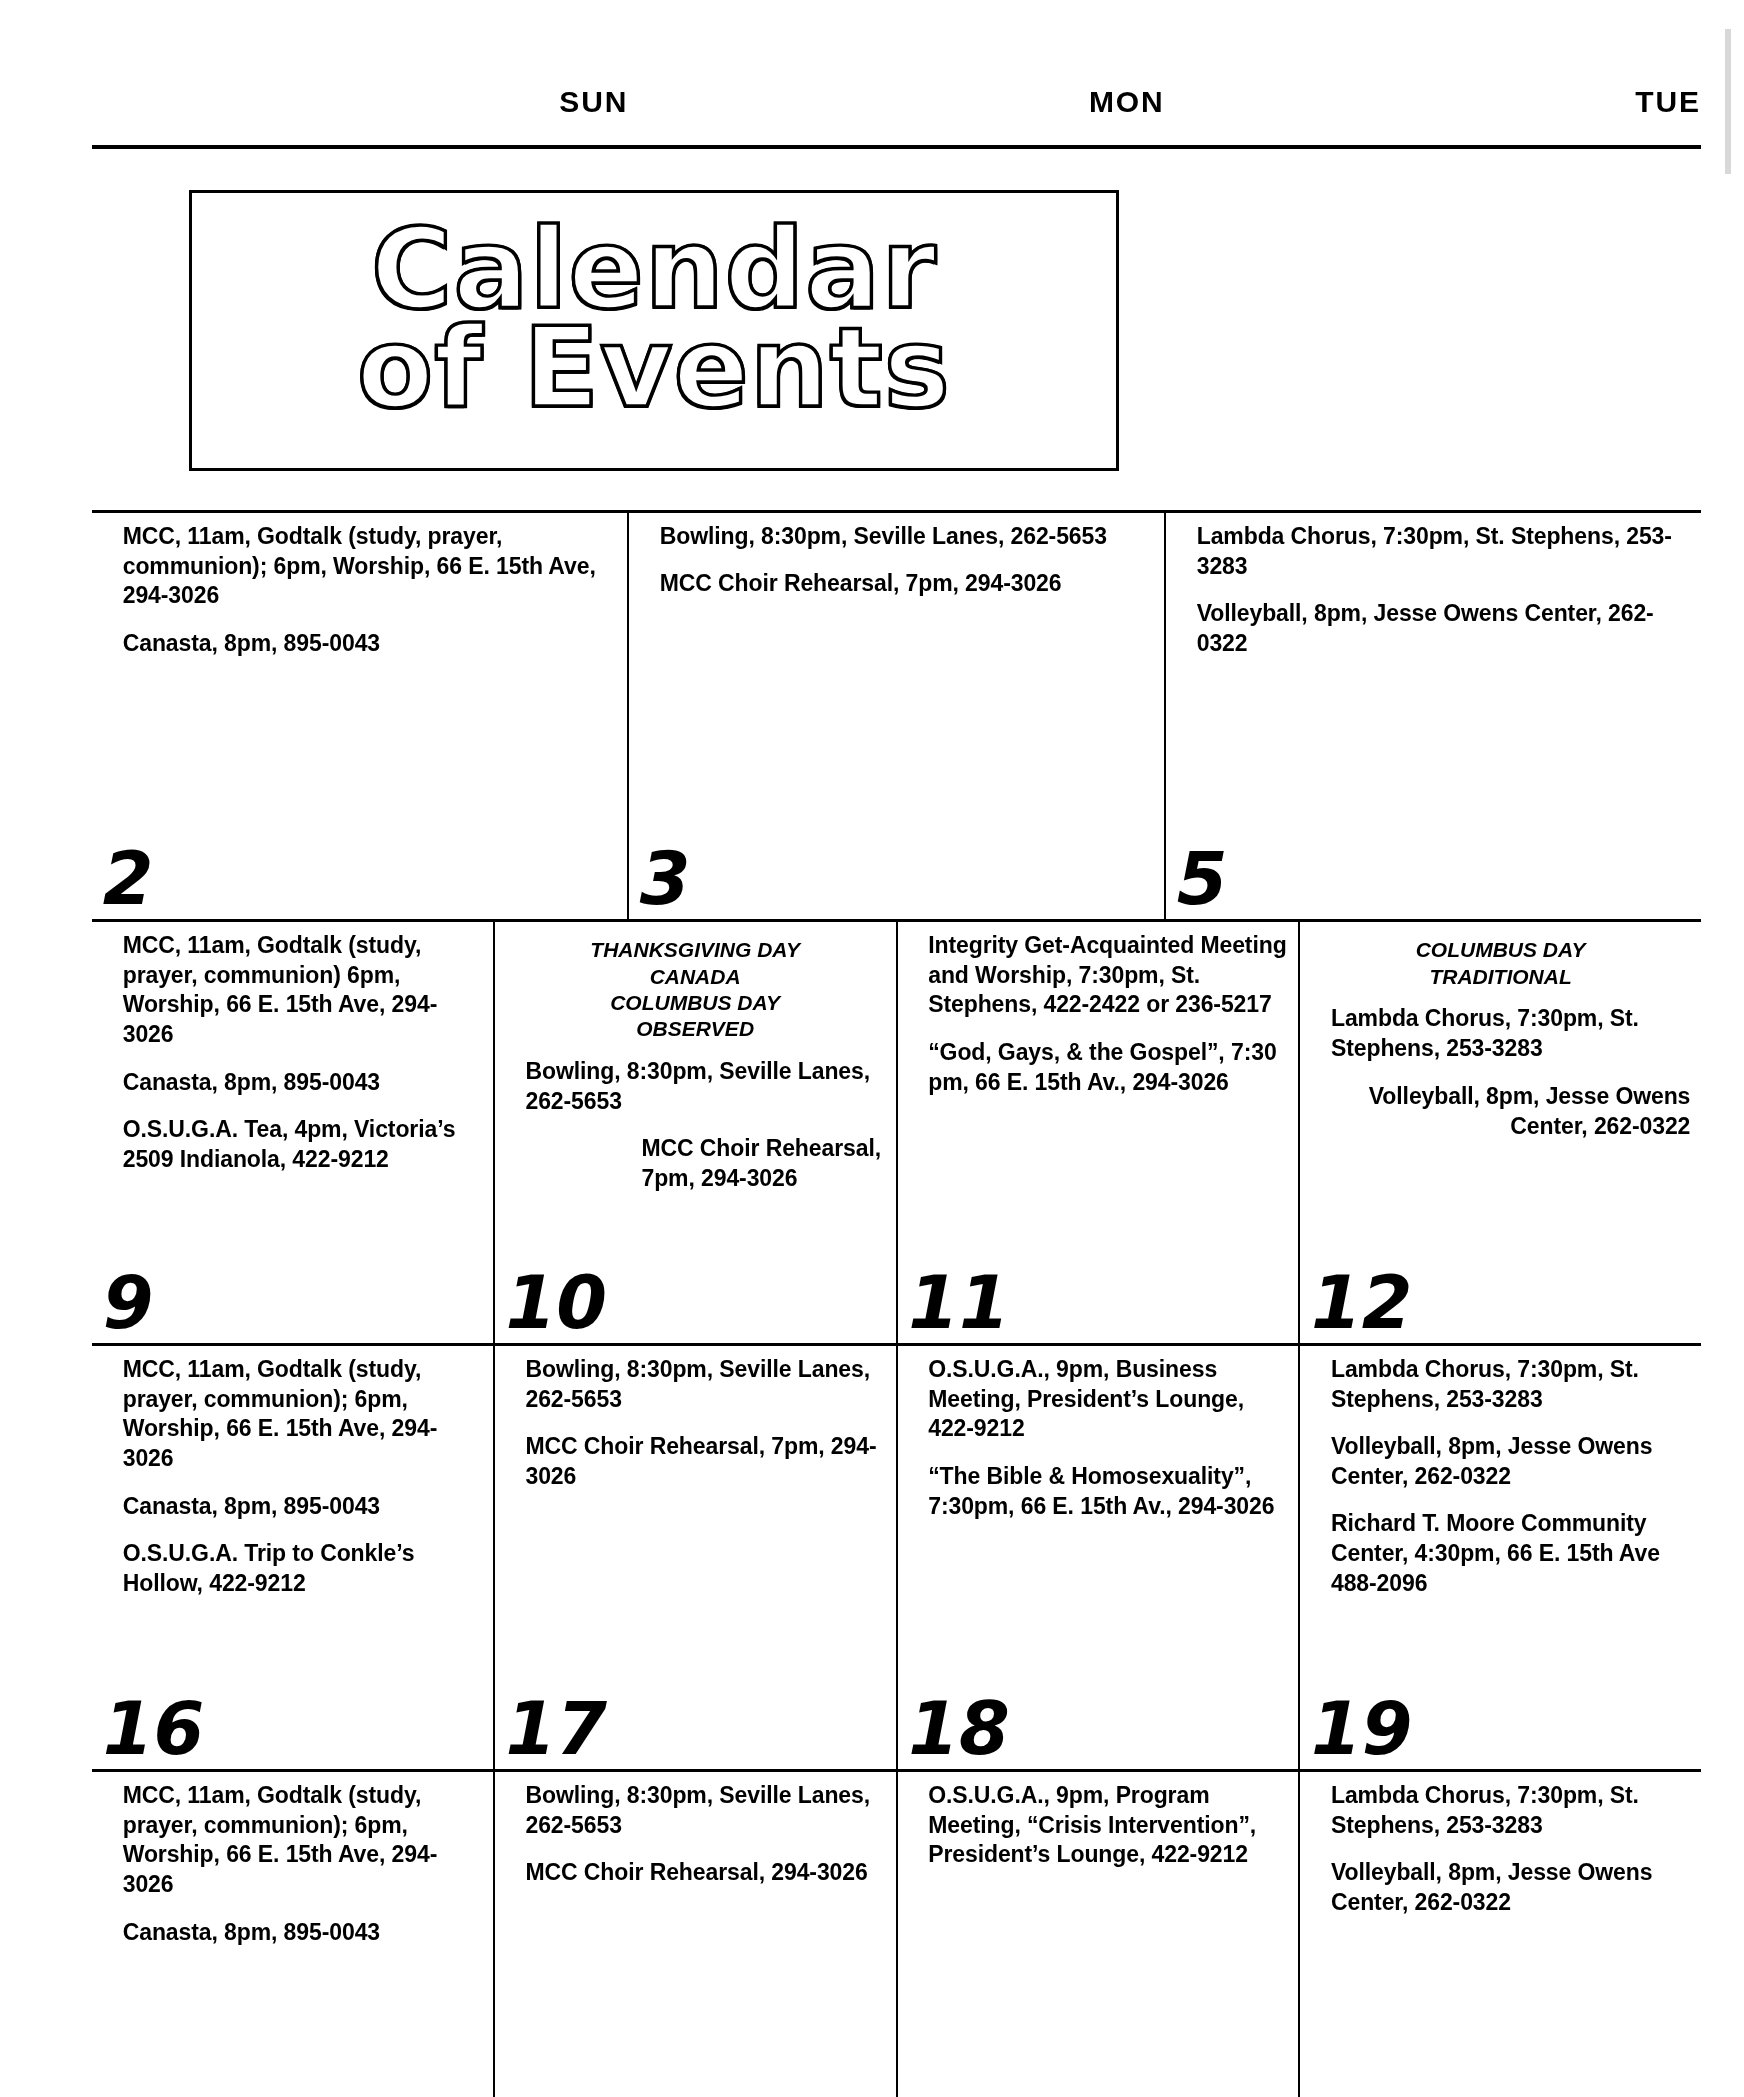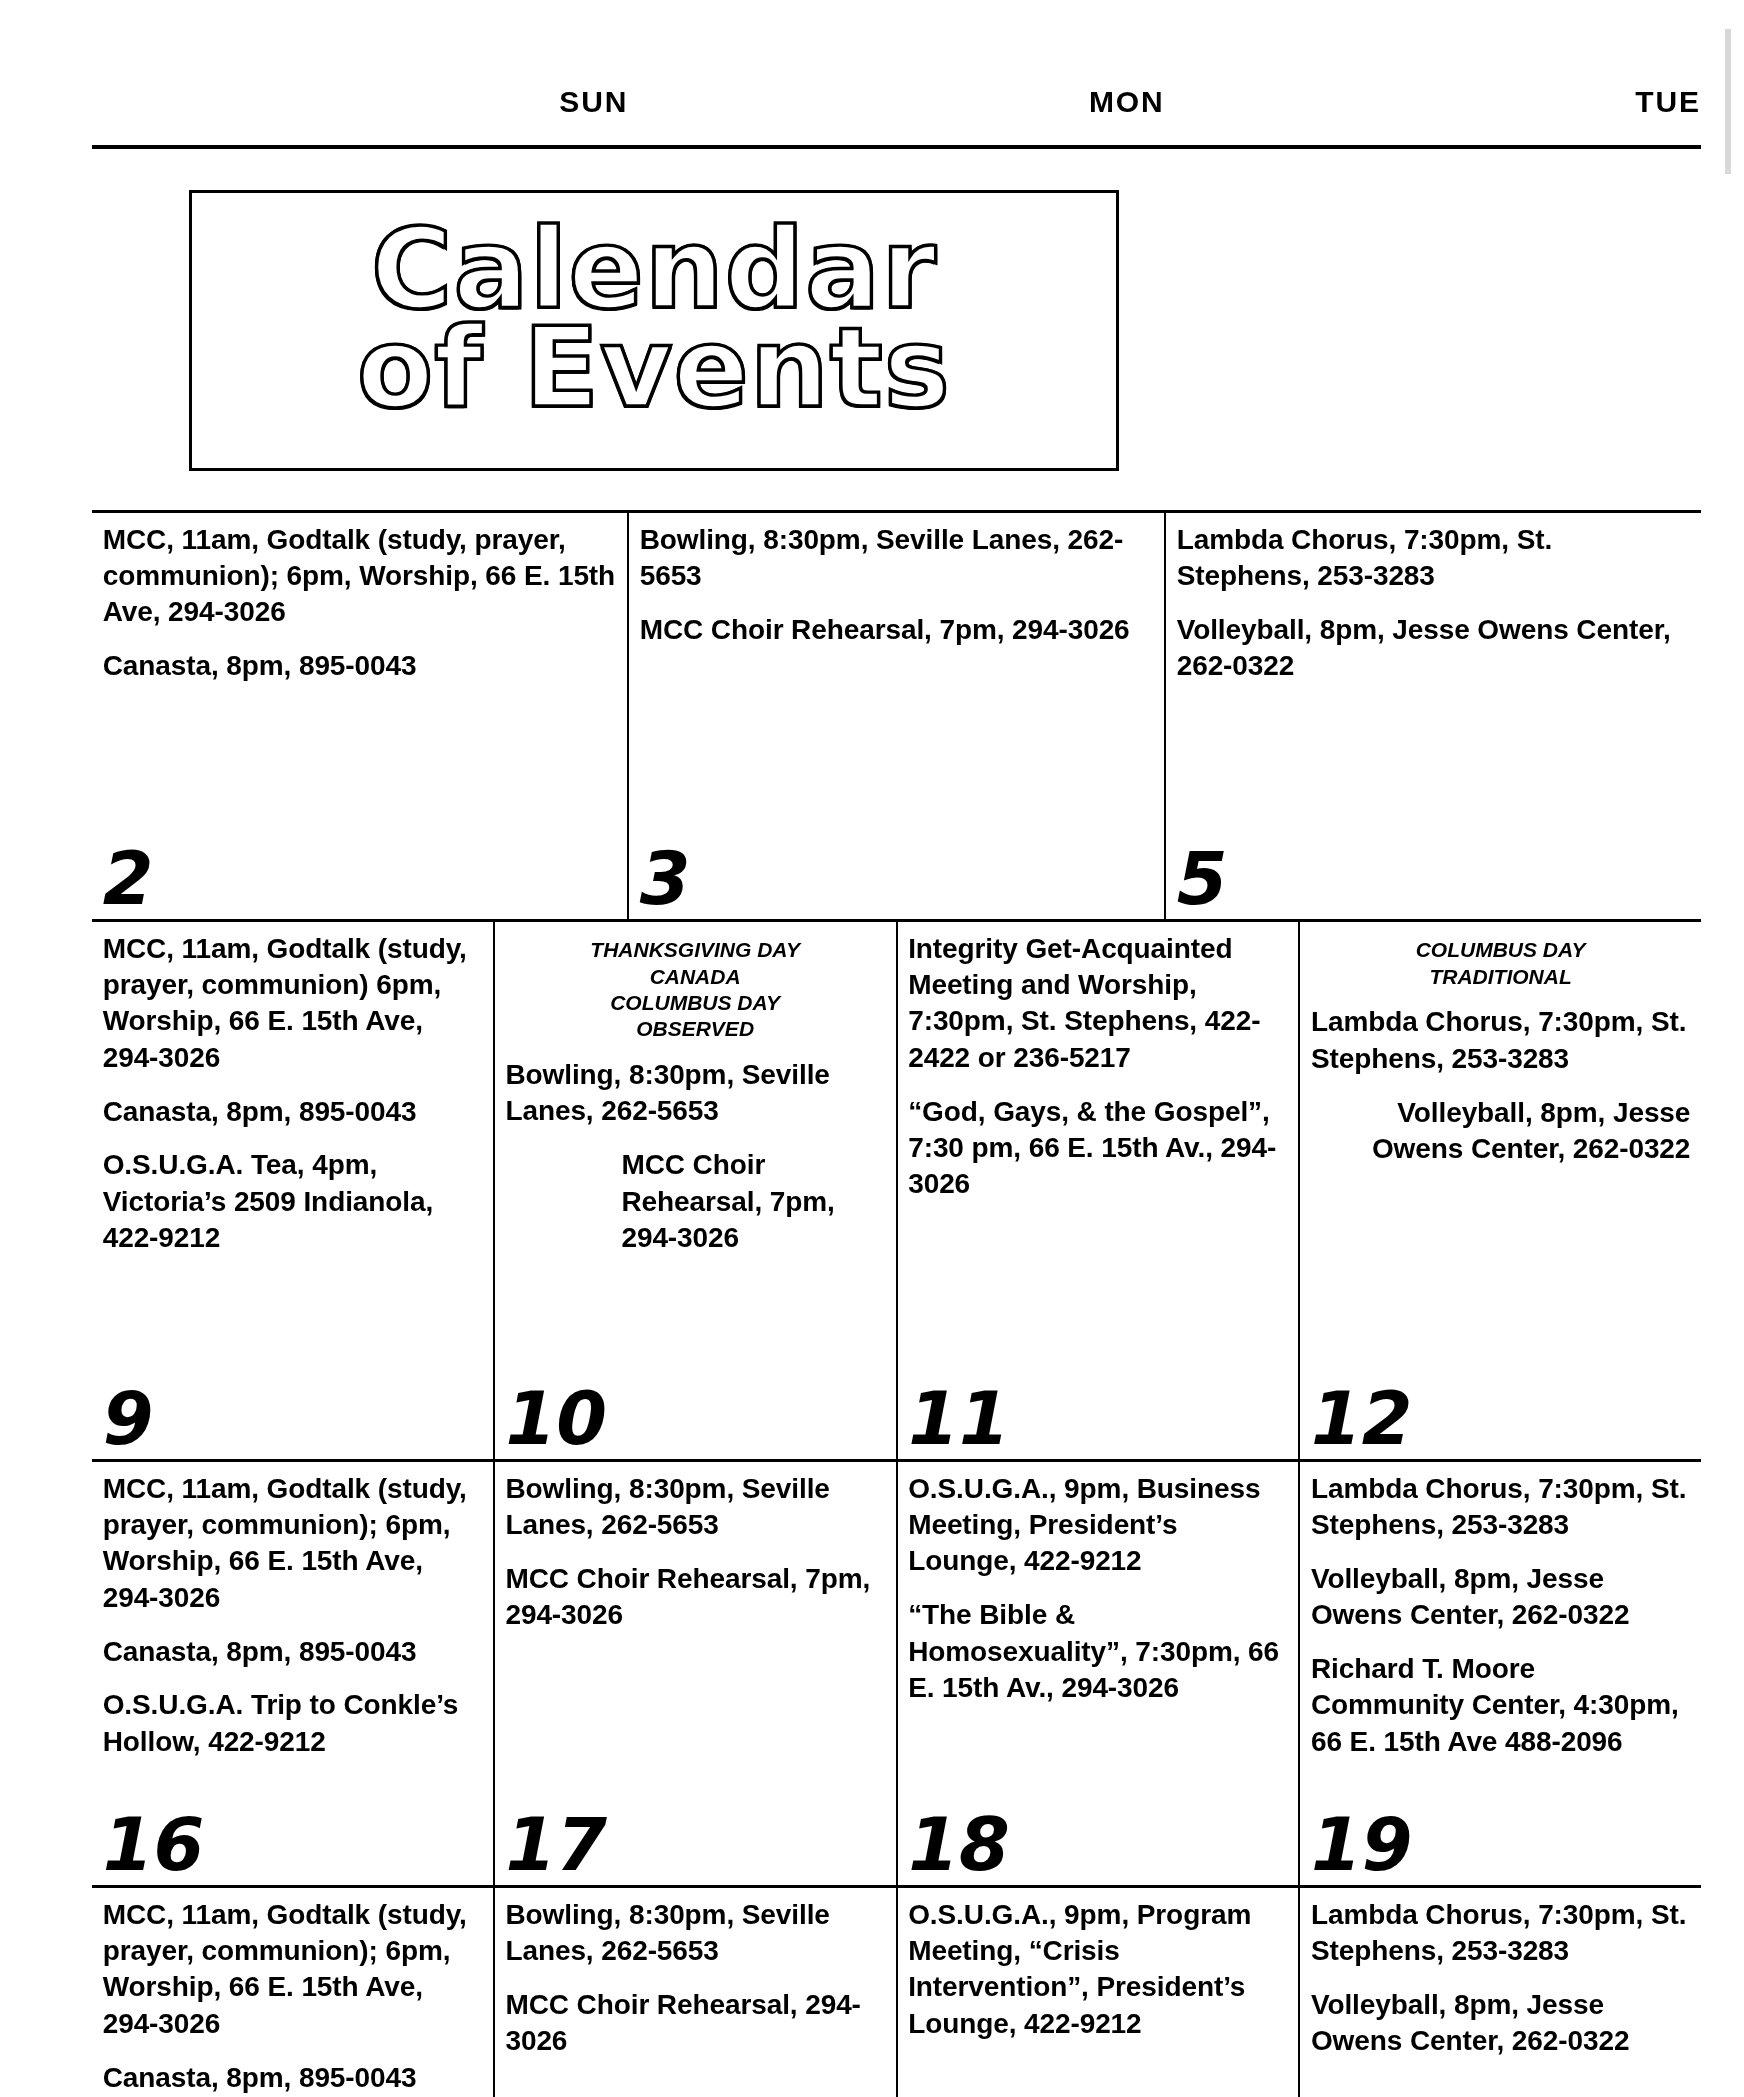--- a/index.html
+++ b/index.html
@@ -99,24 +99,25 @@
     font-size: 111px;
     margin-top: 19.4px;
   }
   .title-line2 {
     font-size: 111px;
     margin-top: -14.5px;
   }
 
   
   .events {
-    font-size: 28px;
+    font-size: 23px;
     line-height: 1.30;
     font-weight: 700;
     letter-spacing: -0.1px;
+    margin-left: 20px;
   }
   .events p {
     margin: 0 0 17.4px 0;
   }
   .events p:last-child { margin-bottom: 0; }
 
   .holiday {
     text-align: center;
     font-style: italic;
     font-weight: 700;
@@ -133,21 +134,21 @@
     left: 10.7px;
     bottom: 3.9px;
     font-size: 73px;
     font-weight: 700;
     font-style: italic;
     font-family: "DejaVu Sans", sans-serif;
     line-height: 1;
   }
 
   .w-normal { height: 409px; }
-  .w-second { height: 540px; }
+  .w-second { height: 424px; }
   .w-third  { height: 426px; }
   .w-fourth { height: 426px; }
 
   
   .scan-edge {
     position: absolute;
     right: 13.6px;
     top: 29px;
     width: 6.8px;
     height: 145px;

